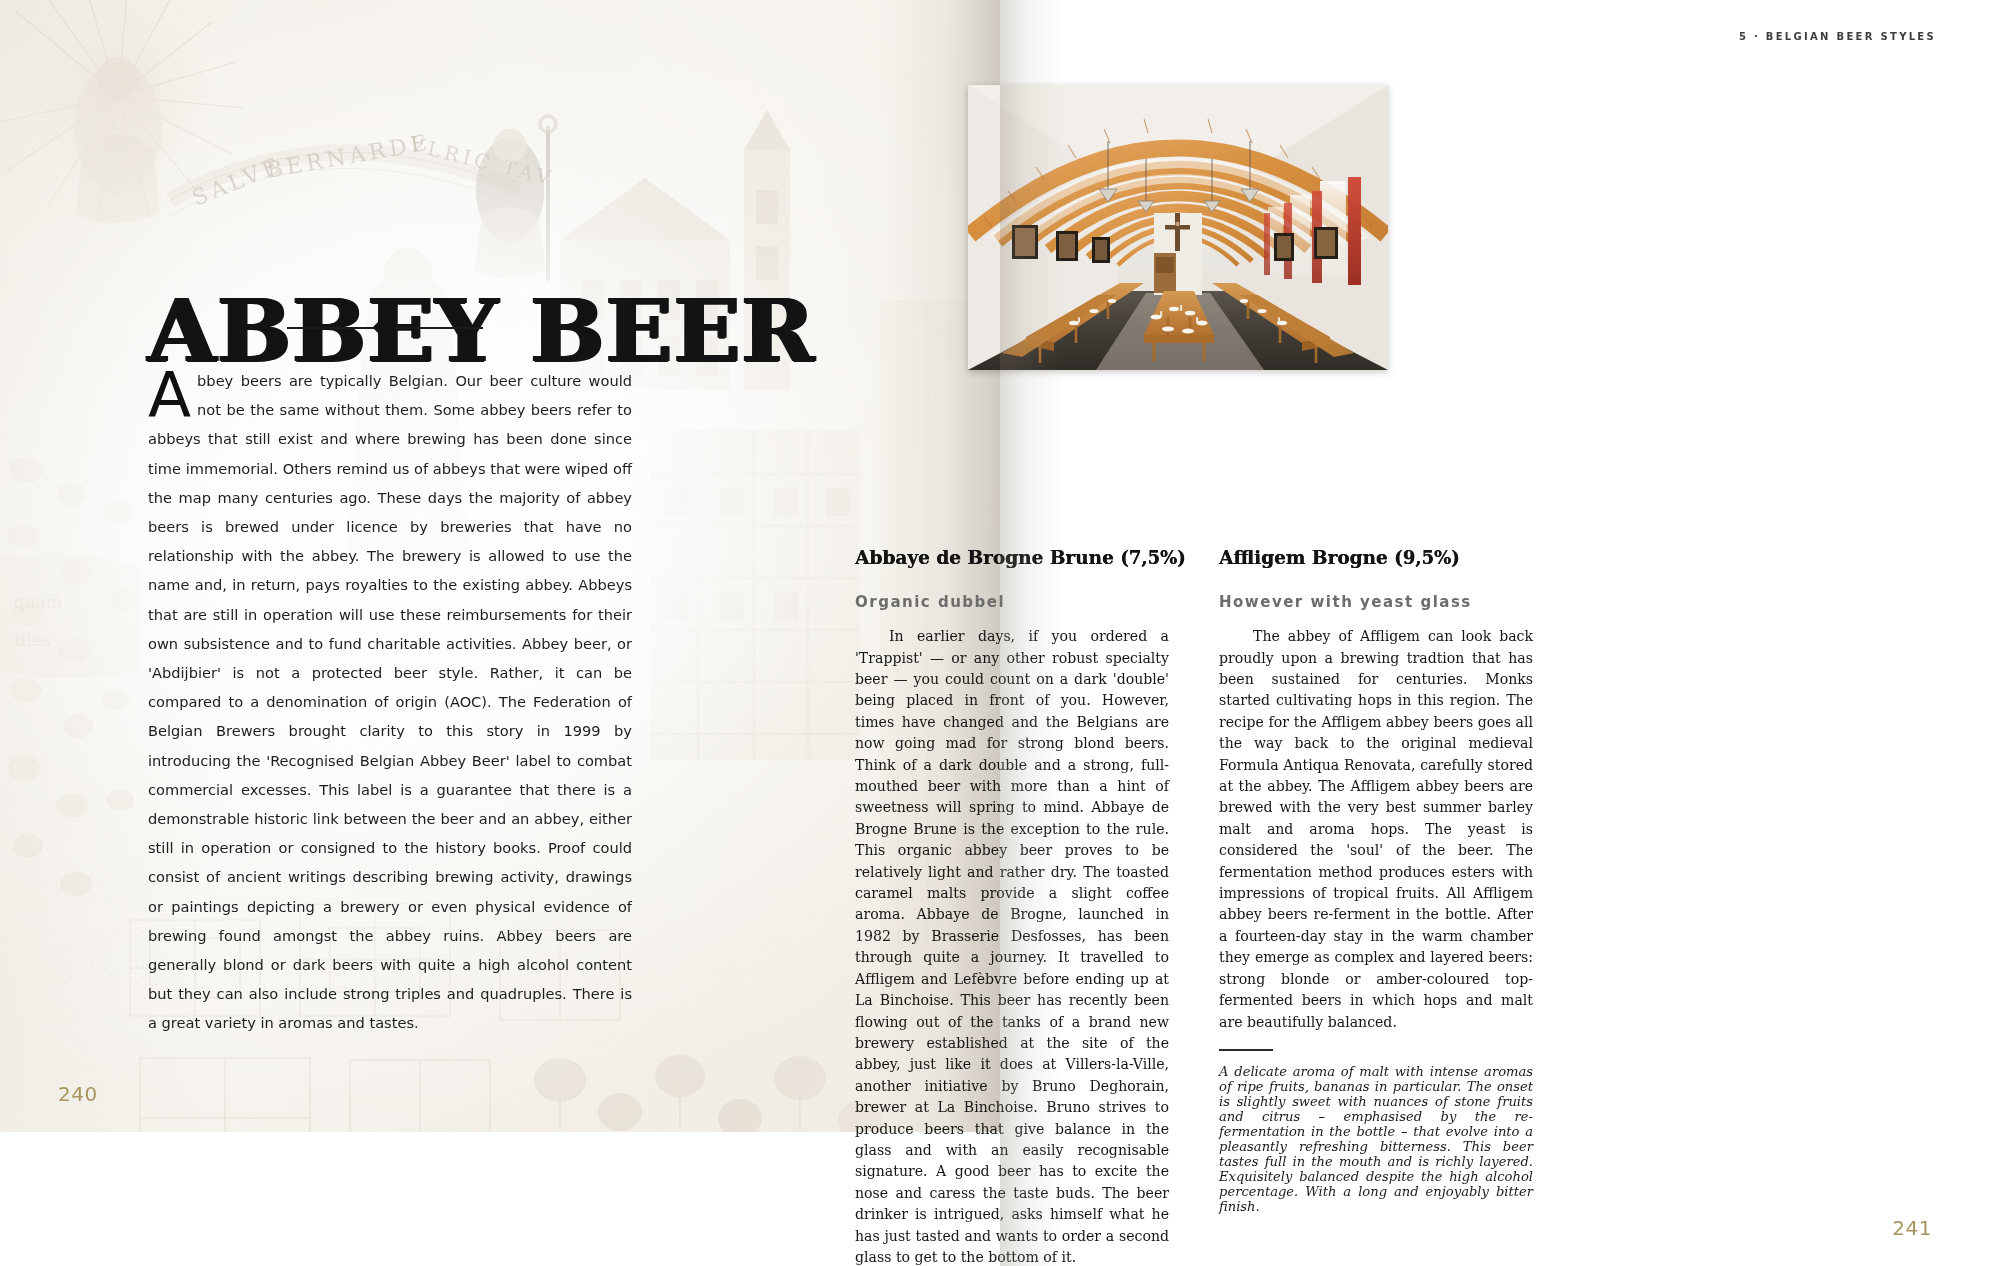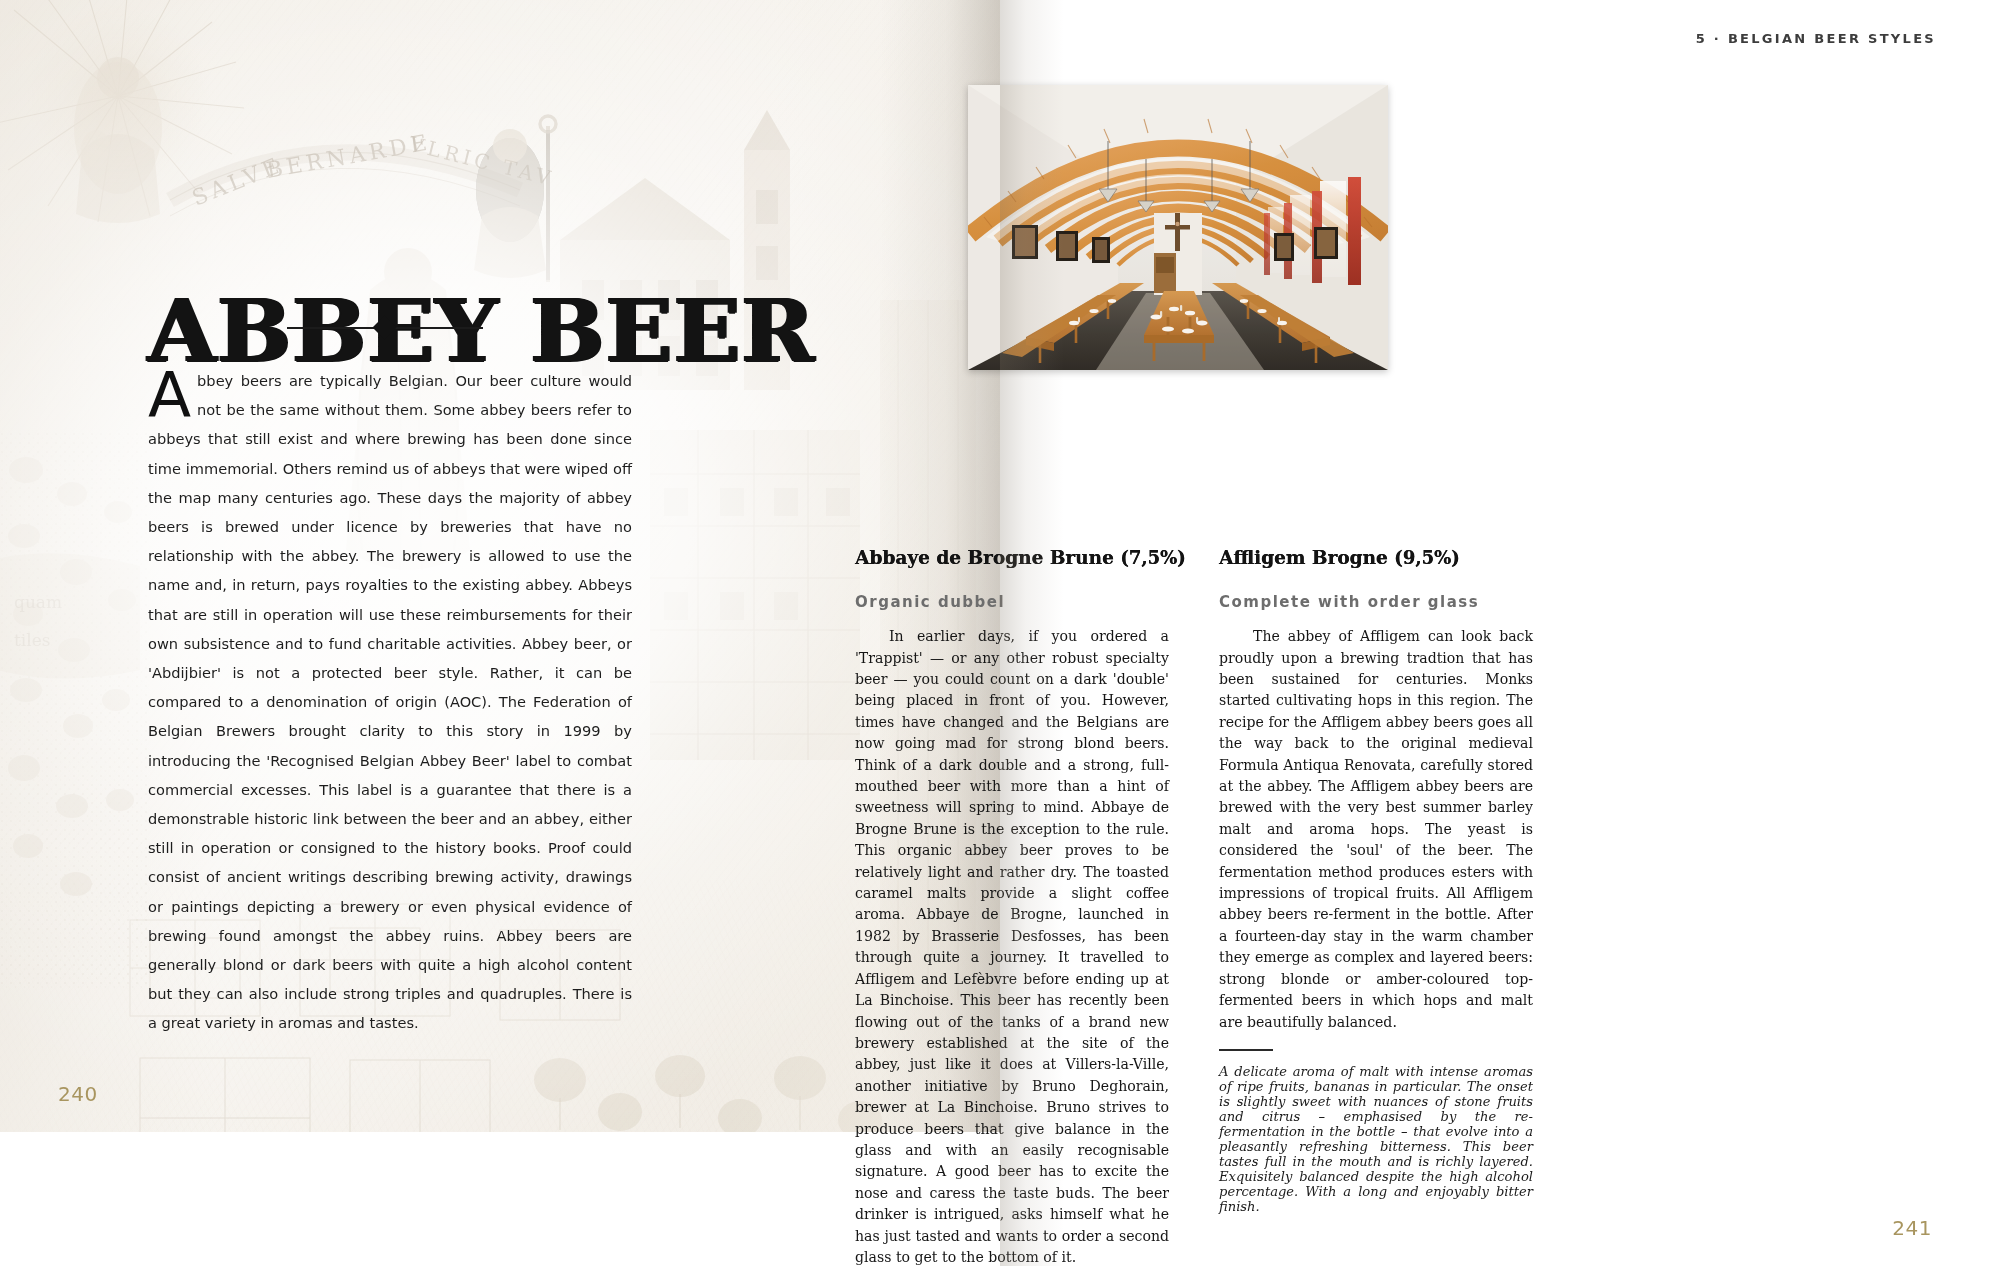--- a/index.html
+++ b/index.html
@@ -134,21 +134,21 @@
   .spine-shadow-right {
     position: absolute; top:0; left:0; width: 64px; height: 100%;
     background: linear-gradient(270deg, rgba(170,160,148,0) 0%, rgba(160,150,136,0.12) 60%, rgba(130,120,105,0.26) 100%);
     pointer-events:none; z-index: 3;
   }
 
   .running-head {
     position: absolute;
     right: 64px; top: 31px;
     font-family: "DejaVu Sans", "Liberation Sans", sans-serif;
-    font-size: 13px;
+    font-size: 10px;
     font-weight: 700;
     letter-spacing: 2.3px;
     color: #3d3d3d;
     white-space: nowrap;
   }
 
   .photo {
     position: absolute;
     left: 968px; top: 85px;
     width: 420px; height: 285px;
@@ -662,21 +662,21 @@
       <div class="beer-sub">Organic dubbel</div>
       <div class="beer-body">In earlier days, if you ordered a 'Trappist' — or any other robust specialty beer — you could count on a dark 'double' being placed in front of you.  However, times have changed and the Belgians are now going mad for strong blond beers. Think of a dark double and a strong, full-mouthed beer with more than a hint of sweetness will spring to mind. Abbaye de Brogne Brune is the exception to the rule. This organic abbey beer proves to be relatively light and rather dry. The toasted caramel malts provide a slight coffee aroma. Abbaye de Brogne, launched in 1982 by Brasserie Desfosses, has been through quite a journey. It travelled to Affligem and Lefèbvre before ending up at La Binchoise. This beer has recently been flowing out of the tanks of a brand new brewery established at the site of the abbey, just like it does at Villers-la-Ville, another initiative by Bruno Deghorain, brewer at La Binchoise. Bruno strives to produce beers that give balance in the glass and with an easily recognisable signature. A good beer has to excite the nose and caress the taste buds. The beer drinker is intrigued, asks himself what he has just tasted and wants to order a second glass to get to the bottom of it.</div>
 
     </div>
 
     <div class="col">
       <div class="beer-name">
         <span>Affligem Brogne</span>
         <span class="abv">(9,5%)</span>
       </div>
-      <div class="beer-sub">Complete with order glass</div>
+      <div class="beer-sub">However with yeast glass</div>
       <div class="beer-body">The abbey of Affligem can look back proudly upon a brewing tradtion that has been sustained for centuries. Monks started cultivating hops in this region. The recipe for the Affligem abbey beers goes all the way back to the original medieval Formula Antiqua Renovata, carefully stored at the abbey. The Affligem abbey beers are brewed with the very best summer barley malt and aroma hops. The yeast is considered the 'soul' of the beer. The fermentation method produces esters with impressions of tropical fruits. All Affligem abbey beers re-ferment in the bottle. After a fourteen-day stay in the warm chamber they emerge as complex and layered beers: strong blonde or amber-coloured top-fermented beers in which hops and malt are beautifully balanced.</div>
       <div class="note-rule"></div>
       <div class="beer-note">A delicate aroma of malt with intense aromas of ripe fruits, bananas in particular.  The onset is slightly sweet with nuances of stone fruits and citrus – emphasised by the re-fermentation in the bottle – that evolve into a pleasantly refreshing bitterness. This beer tastes full in the mouth and is richly layered.  Exquisitely balanced despite the high alcohol percentage. With a long and enjoyably bitter finish.</div>
 
     </div>
 
   </div>
 
 </div>
 

